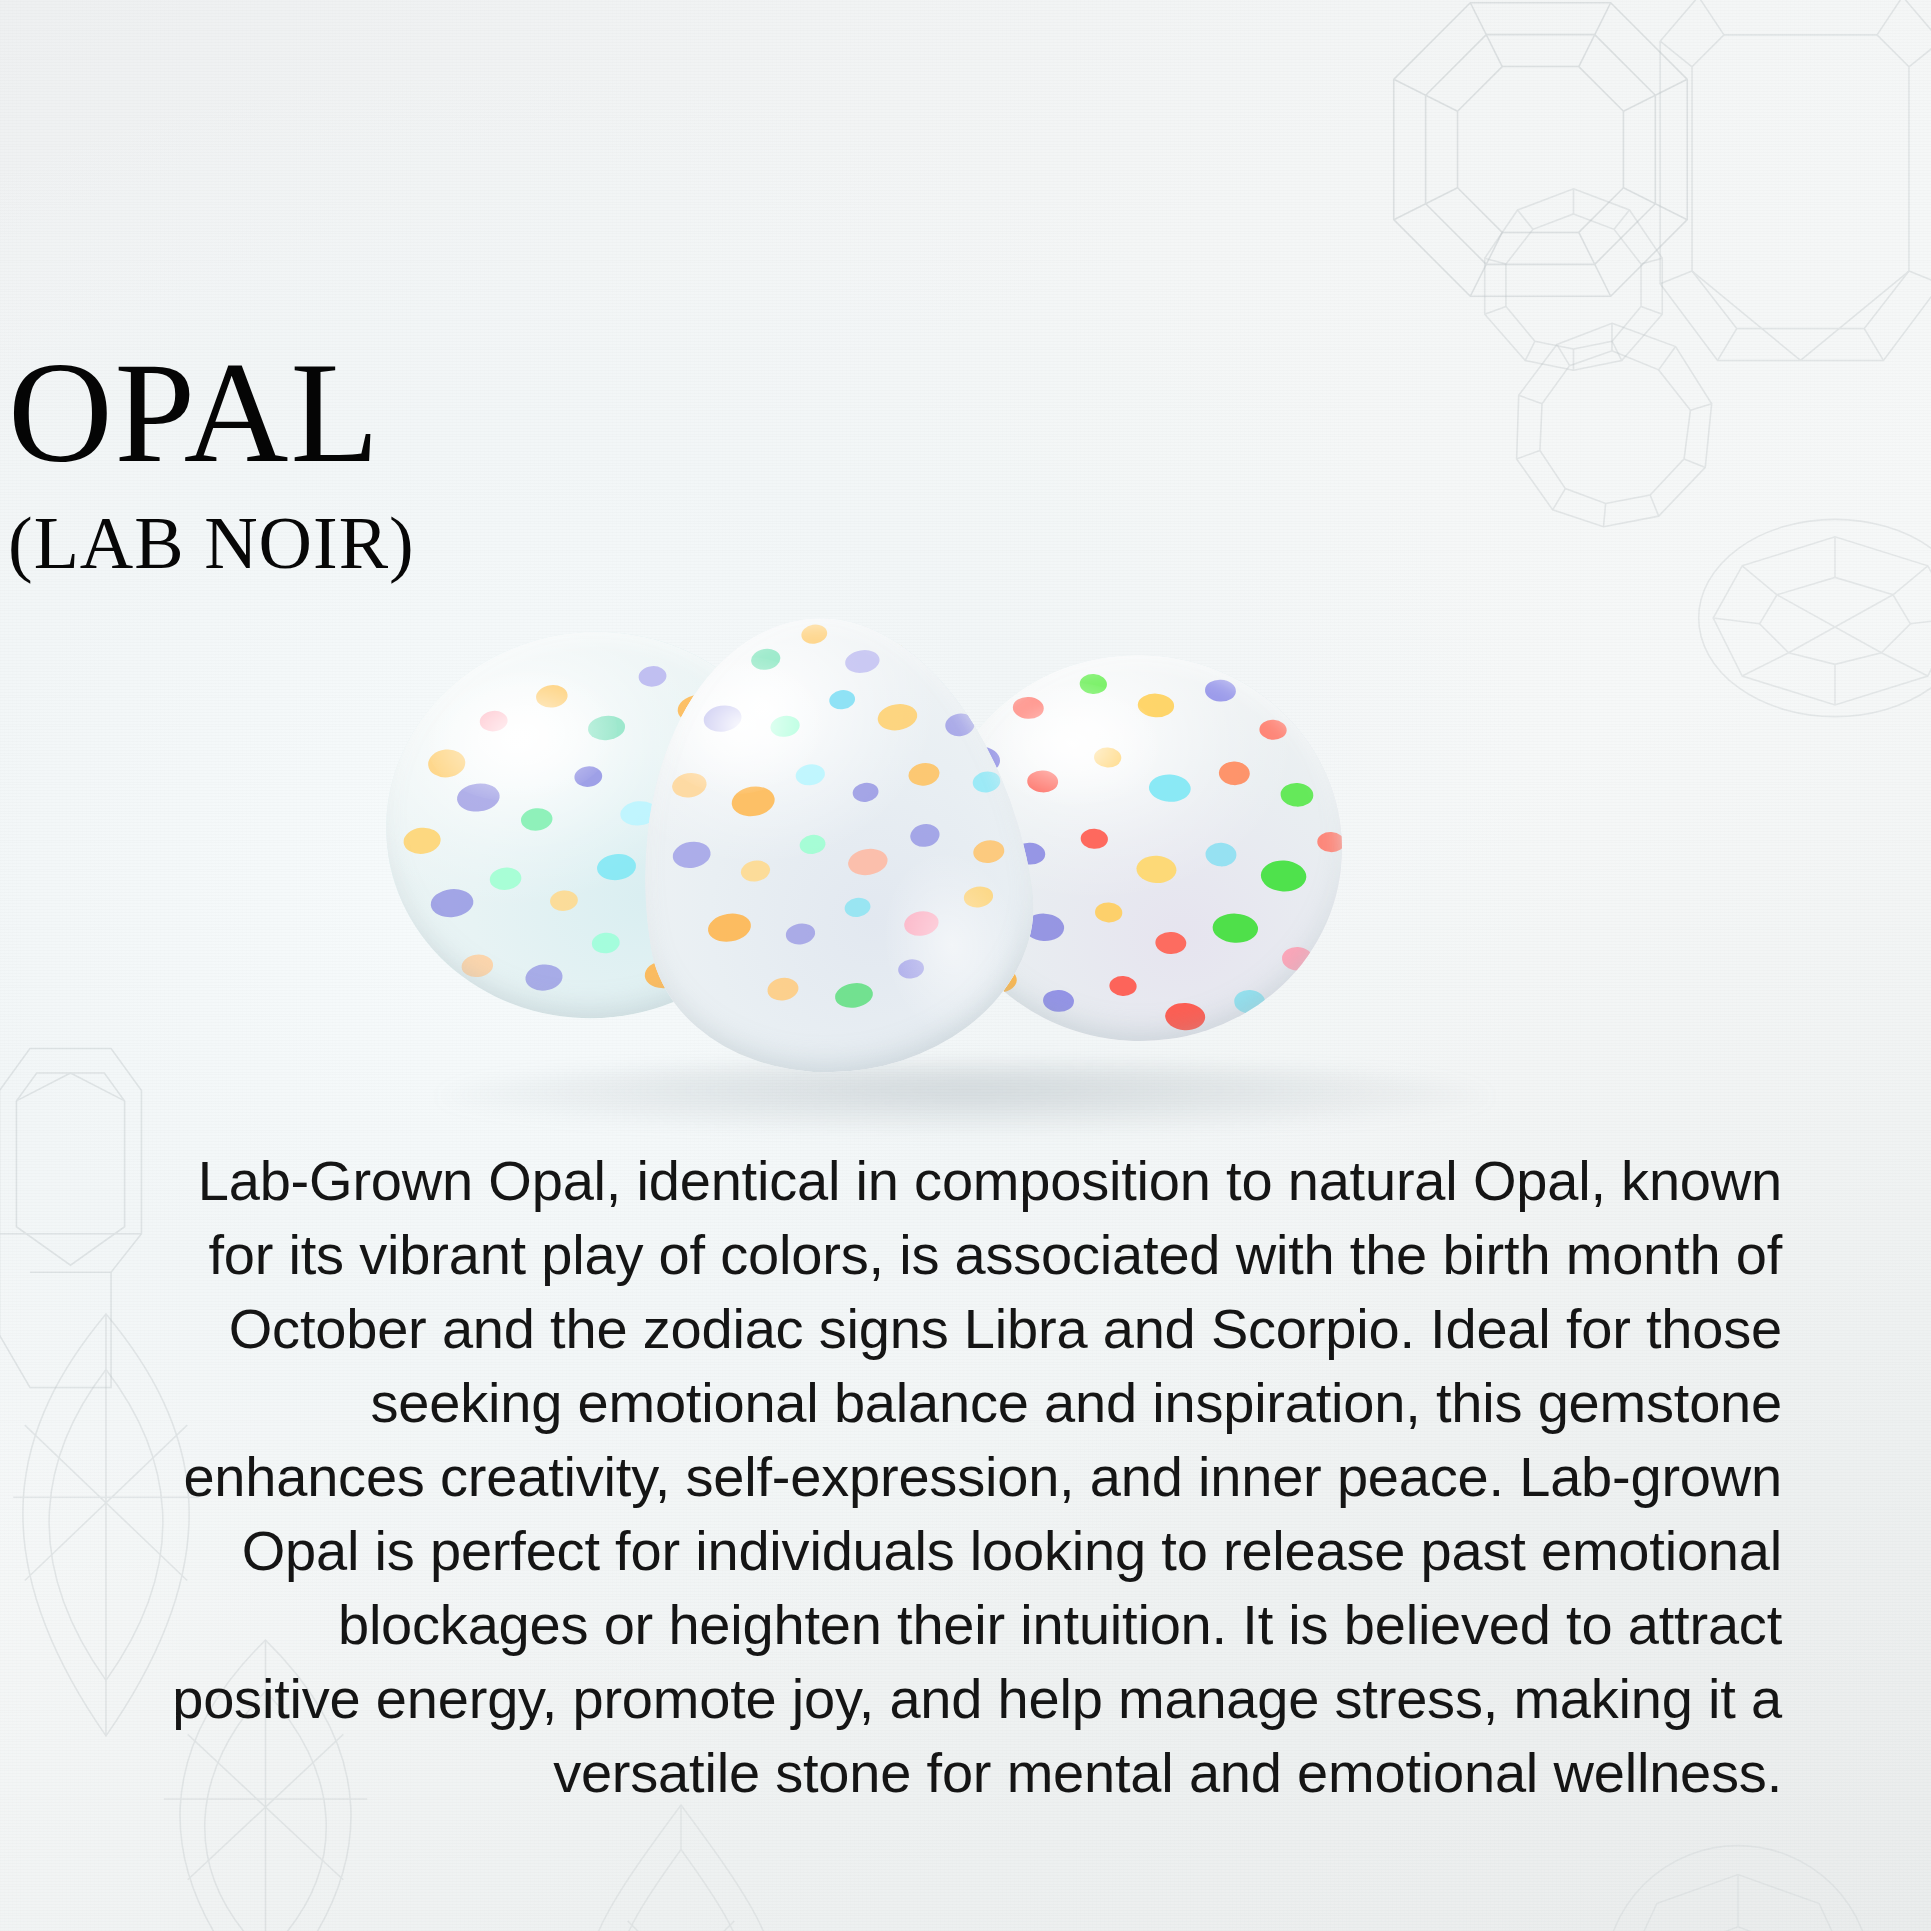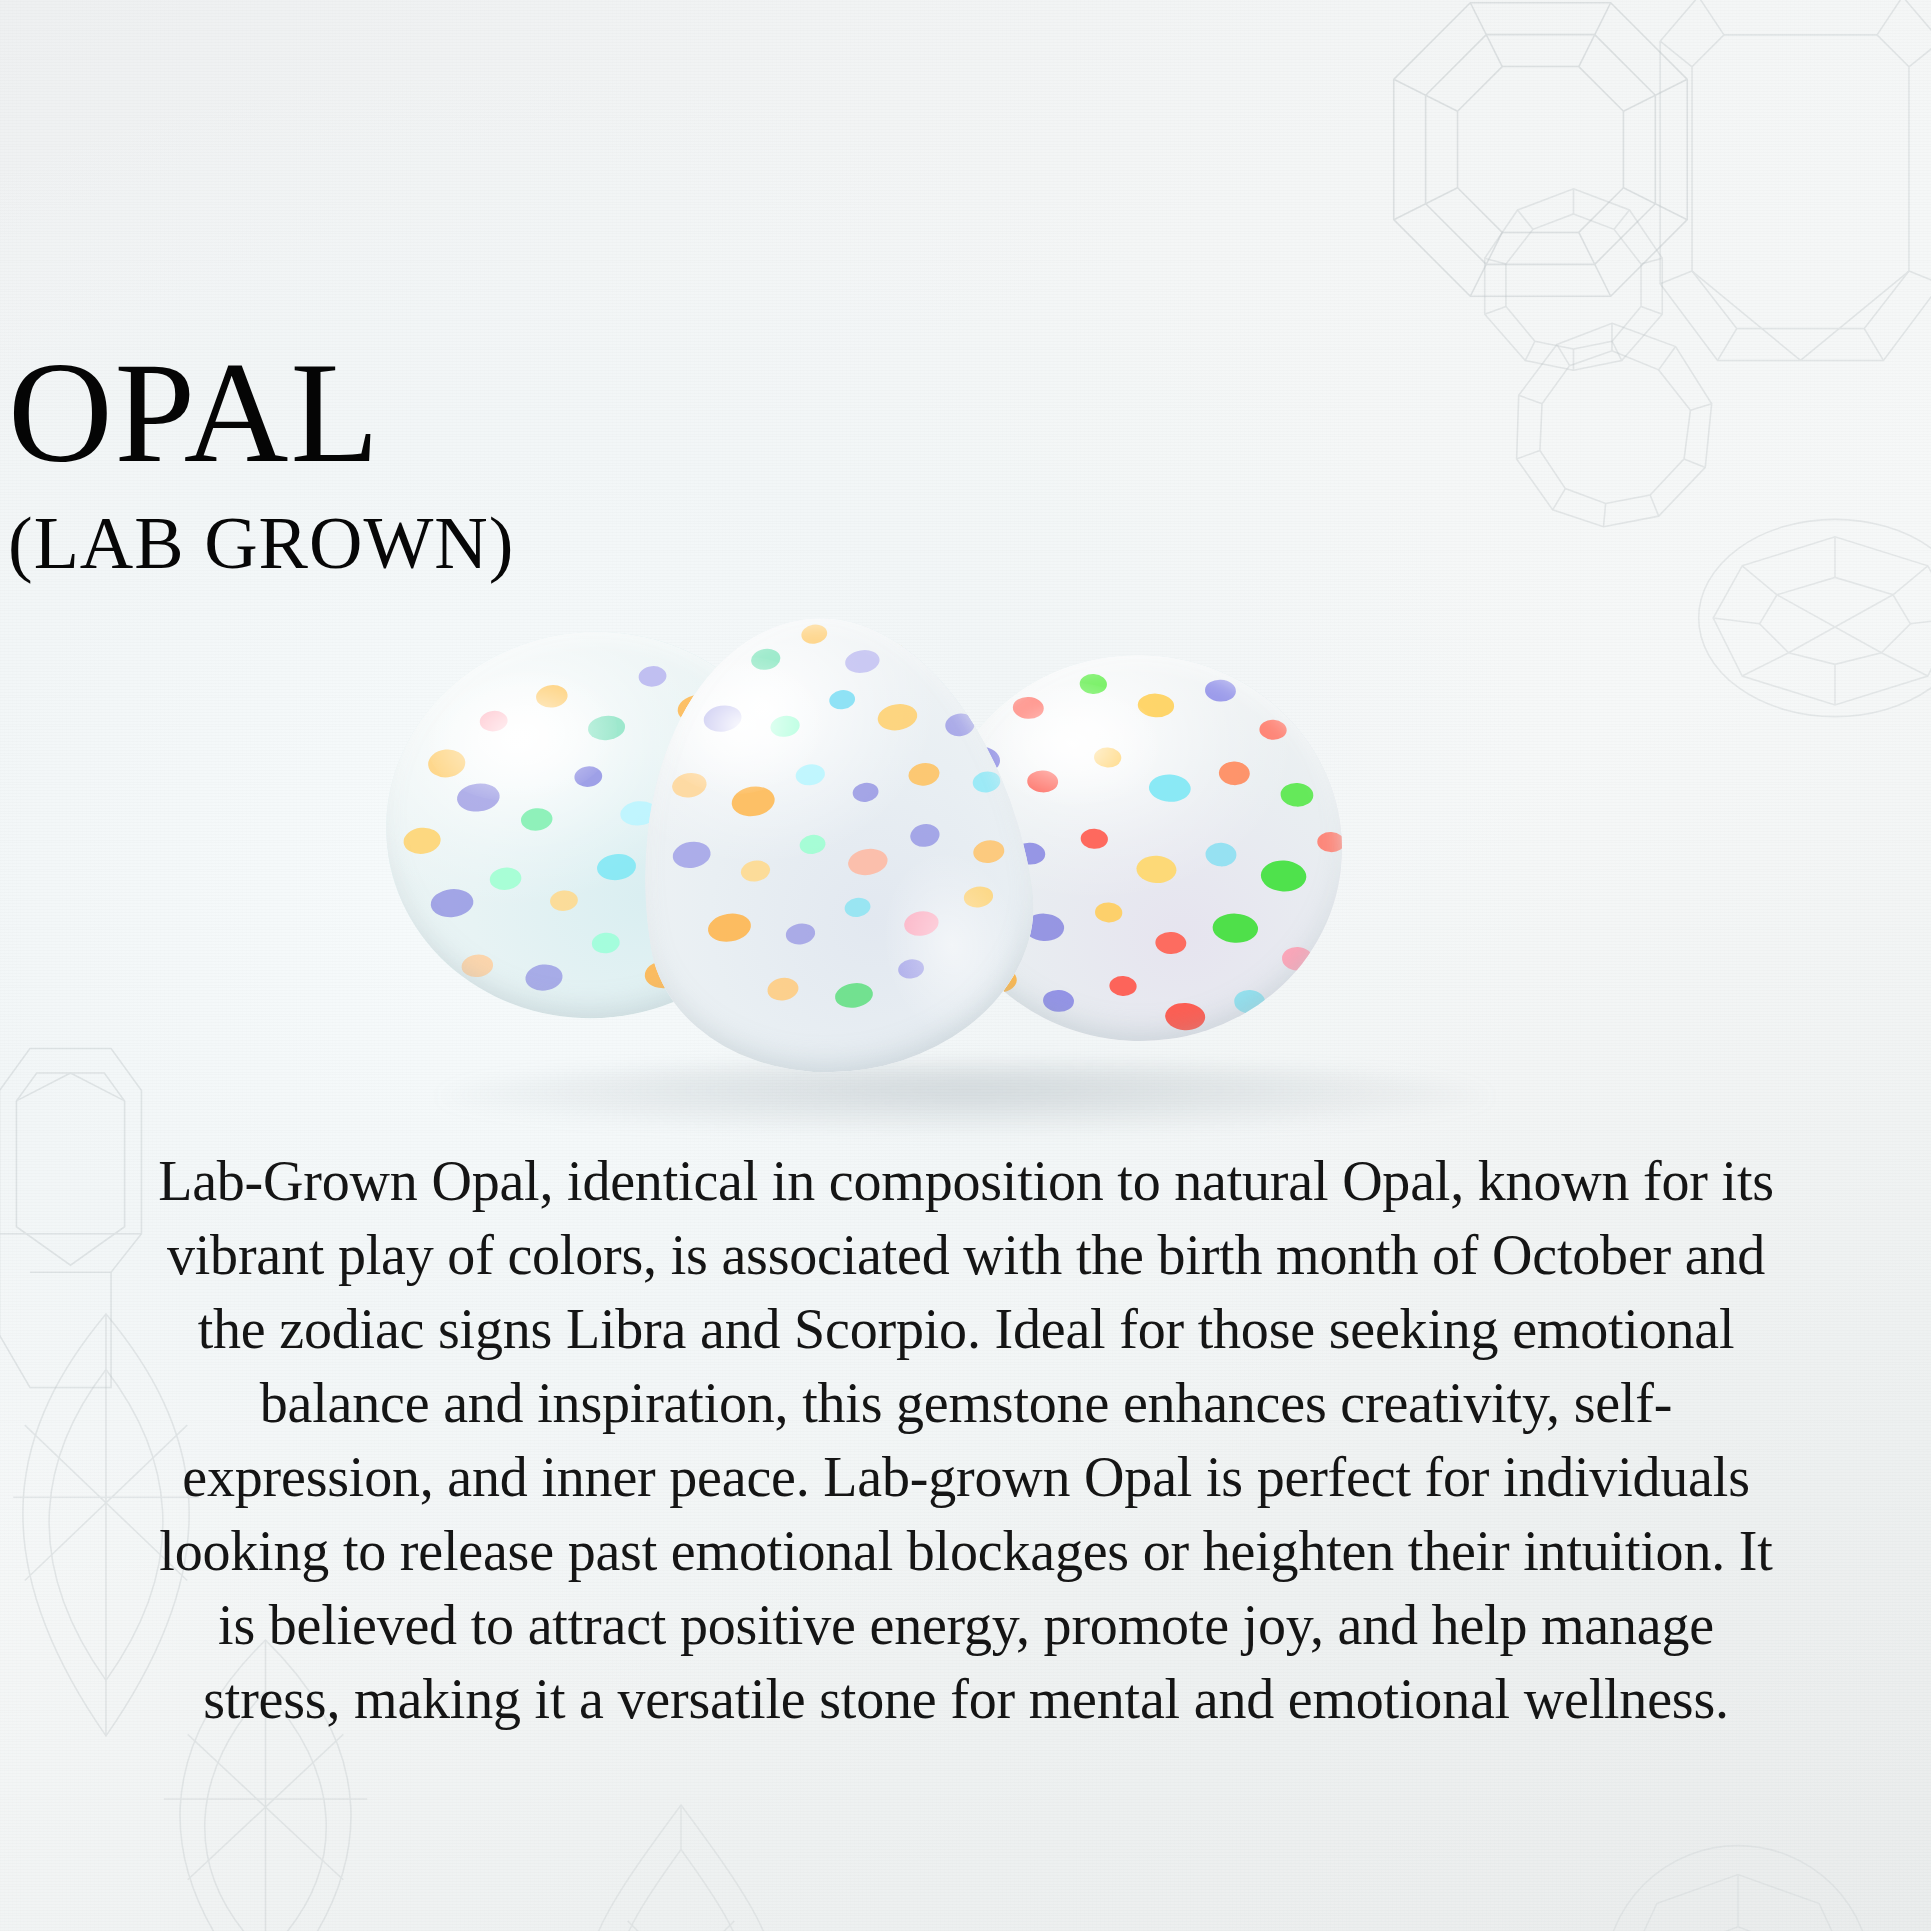--- a/index.html
+++ b/index.html
@@ -201,22 +201,22 @@
       inset 0 9.7px 25px -7.7px rgba(255,255,255,.85);
     pointer-events: none;
   }
 
   
   #body-copy {
     position: absolute;
     top: 1144px;
     left: 150px;
     width: 1632px;
-    text-align: center;
-    font-family: Liberation Serif, serif;
+    text-align: right;
+    font-family: Liberation Sans, sans-serif;
     font-size: 56px;
     line-height: 74px;
     letter-spacing: -0.2px;
     color: #151515;
     font-weight: 400;
   }
 </style>
 </head>
 <body>
 
@@ -361,21 +361,21 @@
       <line x1="10" y1="50" x2="28" y2="52"></line>
         <line x1="90" y1="50" x2="72" y2="52"></line>
     </svg>
   </div>
 
   <div id="texture"></div>
 
 
   <div id="heading-block">
     <div id="title">OPAL</div>
-    <div id="subtitle">(LAB GROWN)</div>
+    <div id="subtitle">(LAB NOIR)</div>
   </div>
 
   <div id="gems">
     <div id="gem-shadow"></div>
 
     <div class="gem" id="gem-left">
       <div class="body"></div>
       <svg class="fire" viewBox="0 0 100 100" preserveAspectRatio="none">
         <g opacity=".85">
           <ellipse cx="20" cy="30" rx="4" ry="3" fill="#ffd27a"></ellipse>

